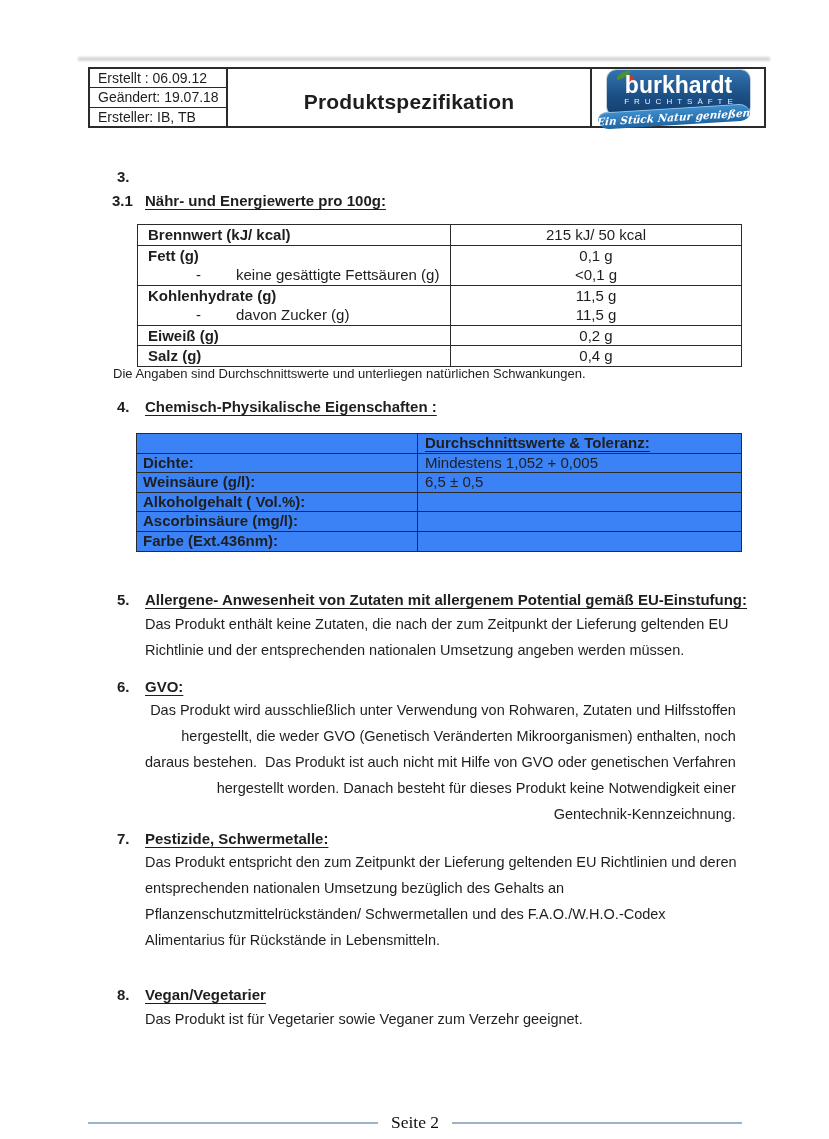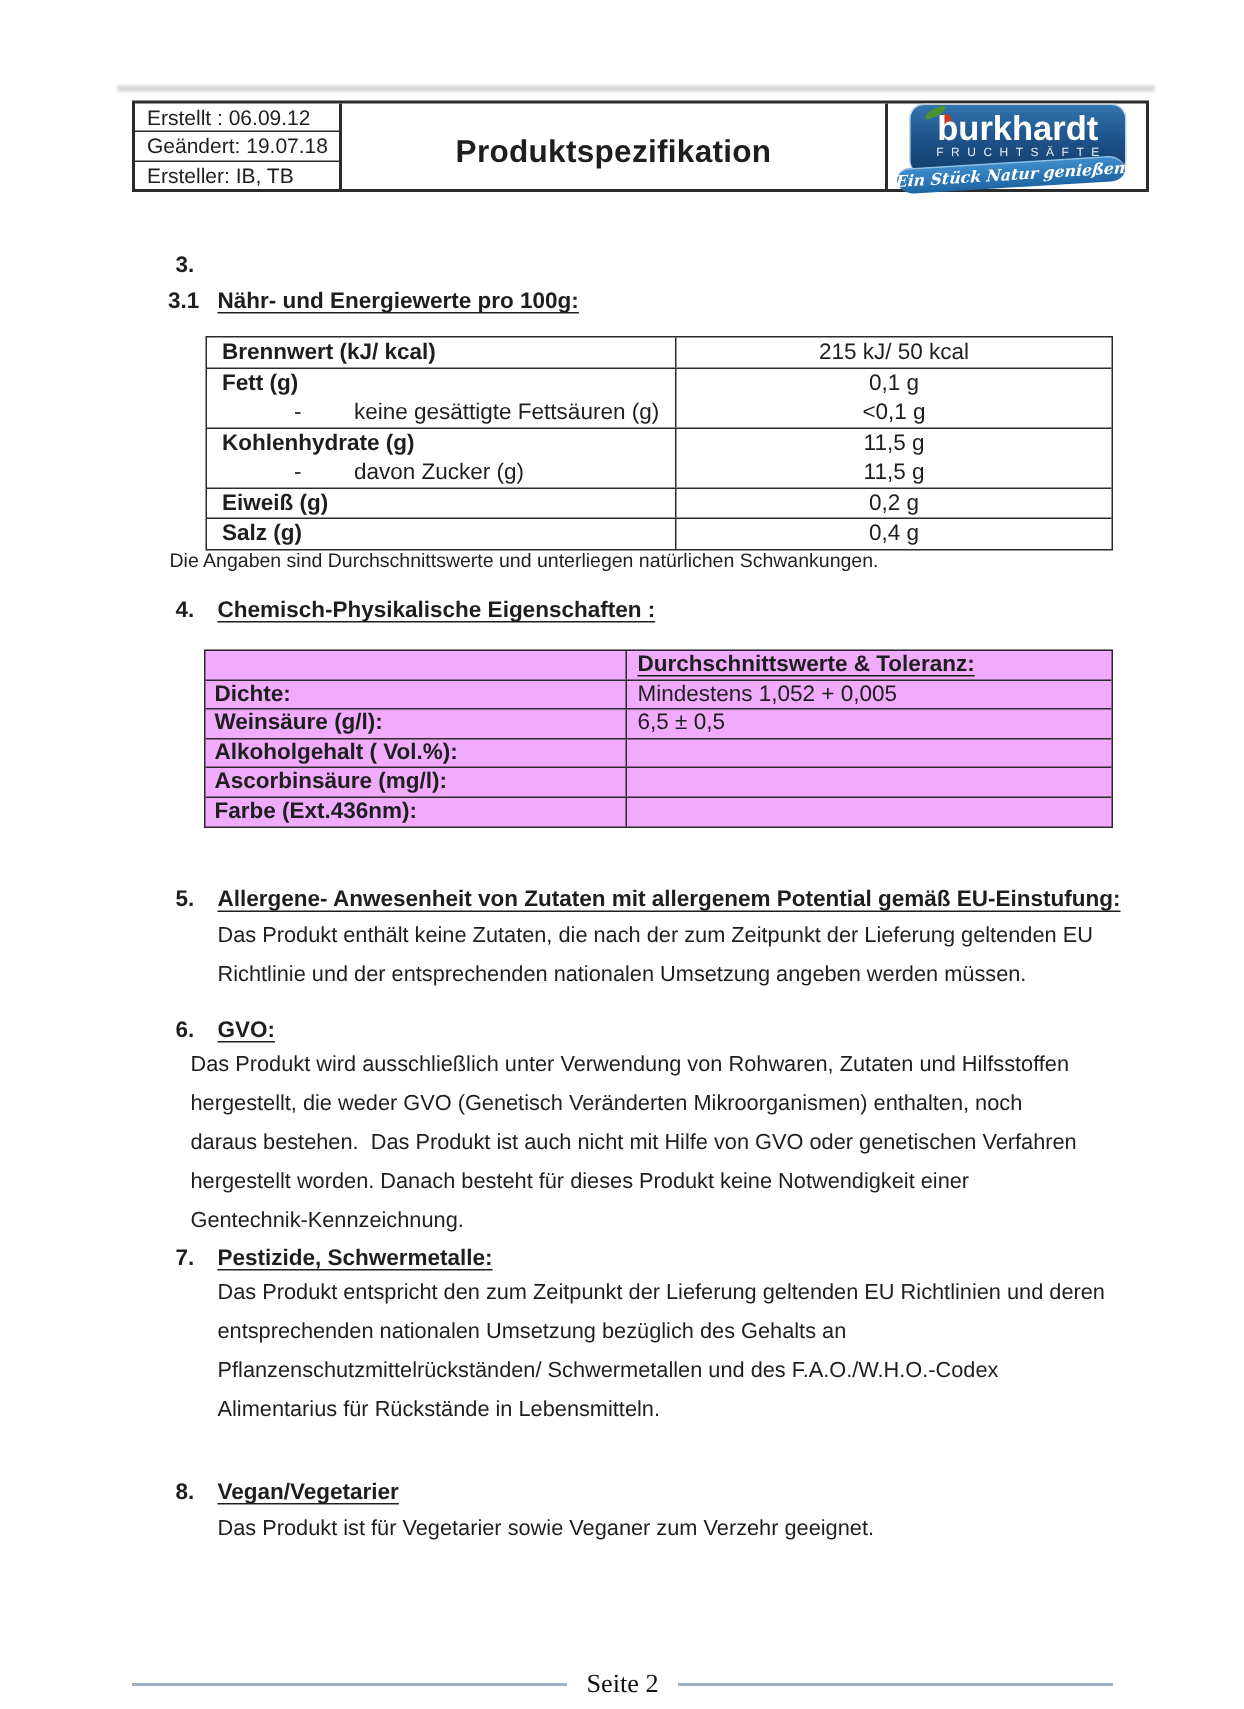--- a/index.html
+++ b/index.html
@@ -58,21 +58,21 @@
   .nrow:last-child { border-bottom:none; }
   .ncell-l { width:313px; border-right:1.6px solid #2b2b2b; }
   .ncell-r { flex:1; text-align:center; }
   .nmain { font-weight:bold; padding-left:10px; height:19.5px; line-height:19.5px; white-space:nowrap; }
   .nsub { padding-left:58px; height:19.5px; line-height:19.5px; display:flex; white-space:nowrap; }
   .nsub .dash { width:40px; flex:none; }
   .vline { height:19.5px; line-height:19.5px; }
 
   
   .ctable { position:absolute; left:136px; top:433px; width:606px;
-    border:1.8px solid #2b2b2b; font-size:15px; background:#f0abfc; }
+    border:1.8px solid #2b2b2b; font-size:15px; background:#3b82f6; }
   .crow { display:flex; border-bottom:1.5px solid #2b2b2b; height:19.5px; line-height:18.5px; }
   .crow:last-child { border-bottom:none; }
   .clabel { width:281px; border-right:1.5px solid #2b2b2b; font-weight:bold;
     padding-left:6px; white-space:nowrap; }
   .cvalue { flex:1; padding-left:7px; white-space:nowrap; }
   .chead { font-weight:bold; text-decoration:underline;
     text-decoration-thickness:1.4px; text-underline-offset:2.5px; }
 
   
   .footer { position:absolute; left:88px; top:1112px; width:654px;
@@ -211,21 +211,21 @@
   </div>
   <div class="body-lines" style="left:145px; top:611px;">
     <div class="bline">Das Produkt enthält keine Zutaten, die nach der zum Zeitpunkt der Lieferung geltenden EU</div>
     <div class="bline">Richtlinie und der entsprechenden nationalen Umsetzung angeben werden müssen.</div>
   </div>
 
   <div class="heading" style="left:117px; top:678px;">
     <span class="hnum">6.</span>
     <span class="htext">GVO:</span>
   </div>
-  <div class="body-lines" style="left:127px; top:697px;">
+  <div class="body-lines" style="left:145px; top:697px;text-align:right;">
     <div class="bline">Das Produkt wird ausschließlich unter Verwendung von Rohwaren, Zutaten und Hilfsstoffen</div>
     <div class="bline">hergestellt, die weder GVO (Genetisch Veränderten Mikroorganismen) enthalten, noch</div>
     <div class="bline">daraus bestehen.  Das Produkt ist auch nicht mit Hilfe von GVO oder genetischen Verfahren</div>
     <div class="bline">hergestellt worden. Danach besteht für dieses Produkt keine Notwendigkeit einer</div>
     <div class="bline">Gentechnik-Kennzeichnung.</div>
   </div>
 
   <div class="heading" style="left:117px; top:830px;">
     <span class="hnum">7.</span>
     <span class="htext">Pestizide, Schwermetalle:</span>

